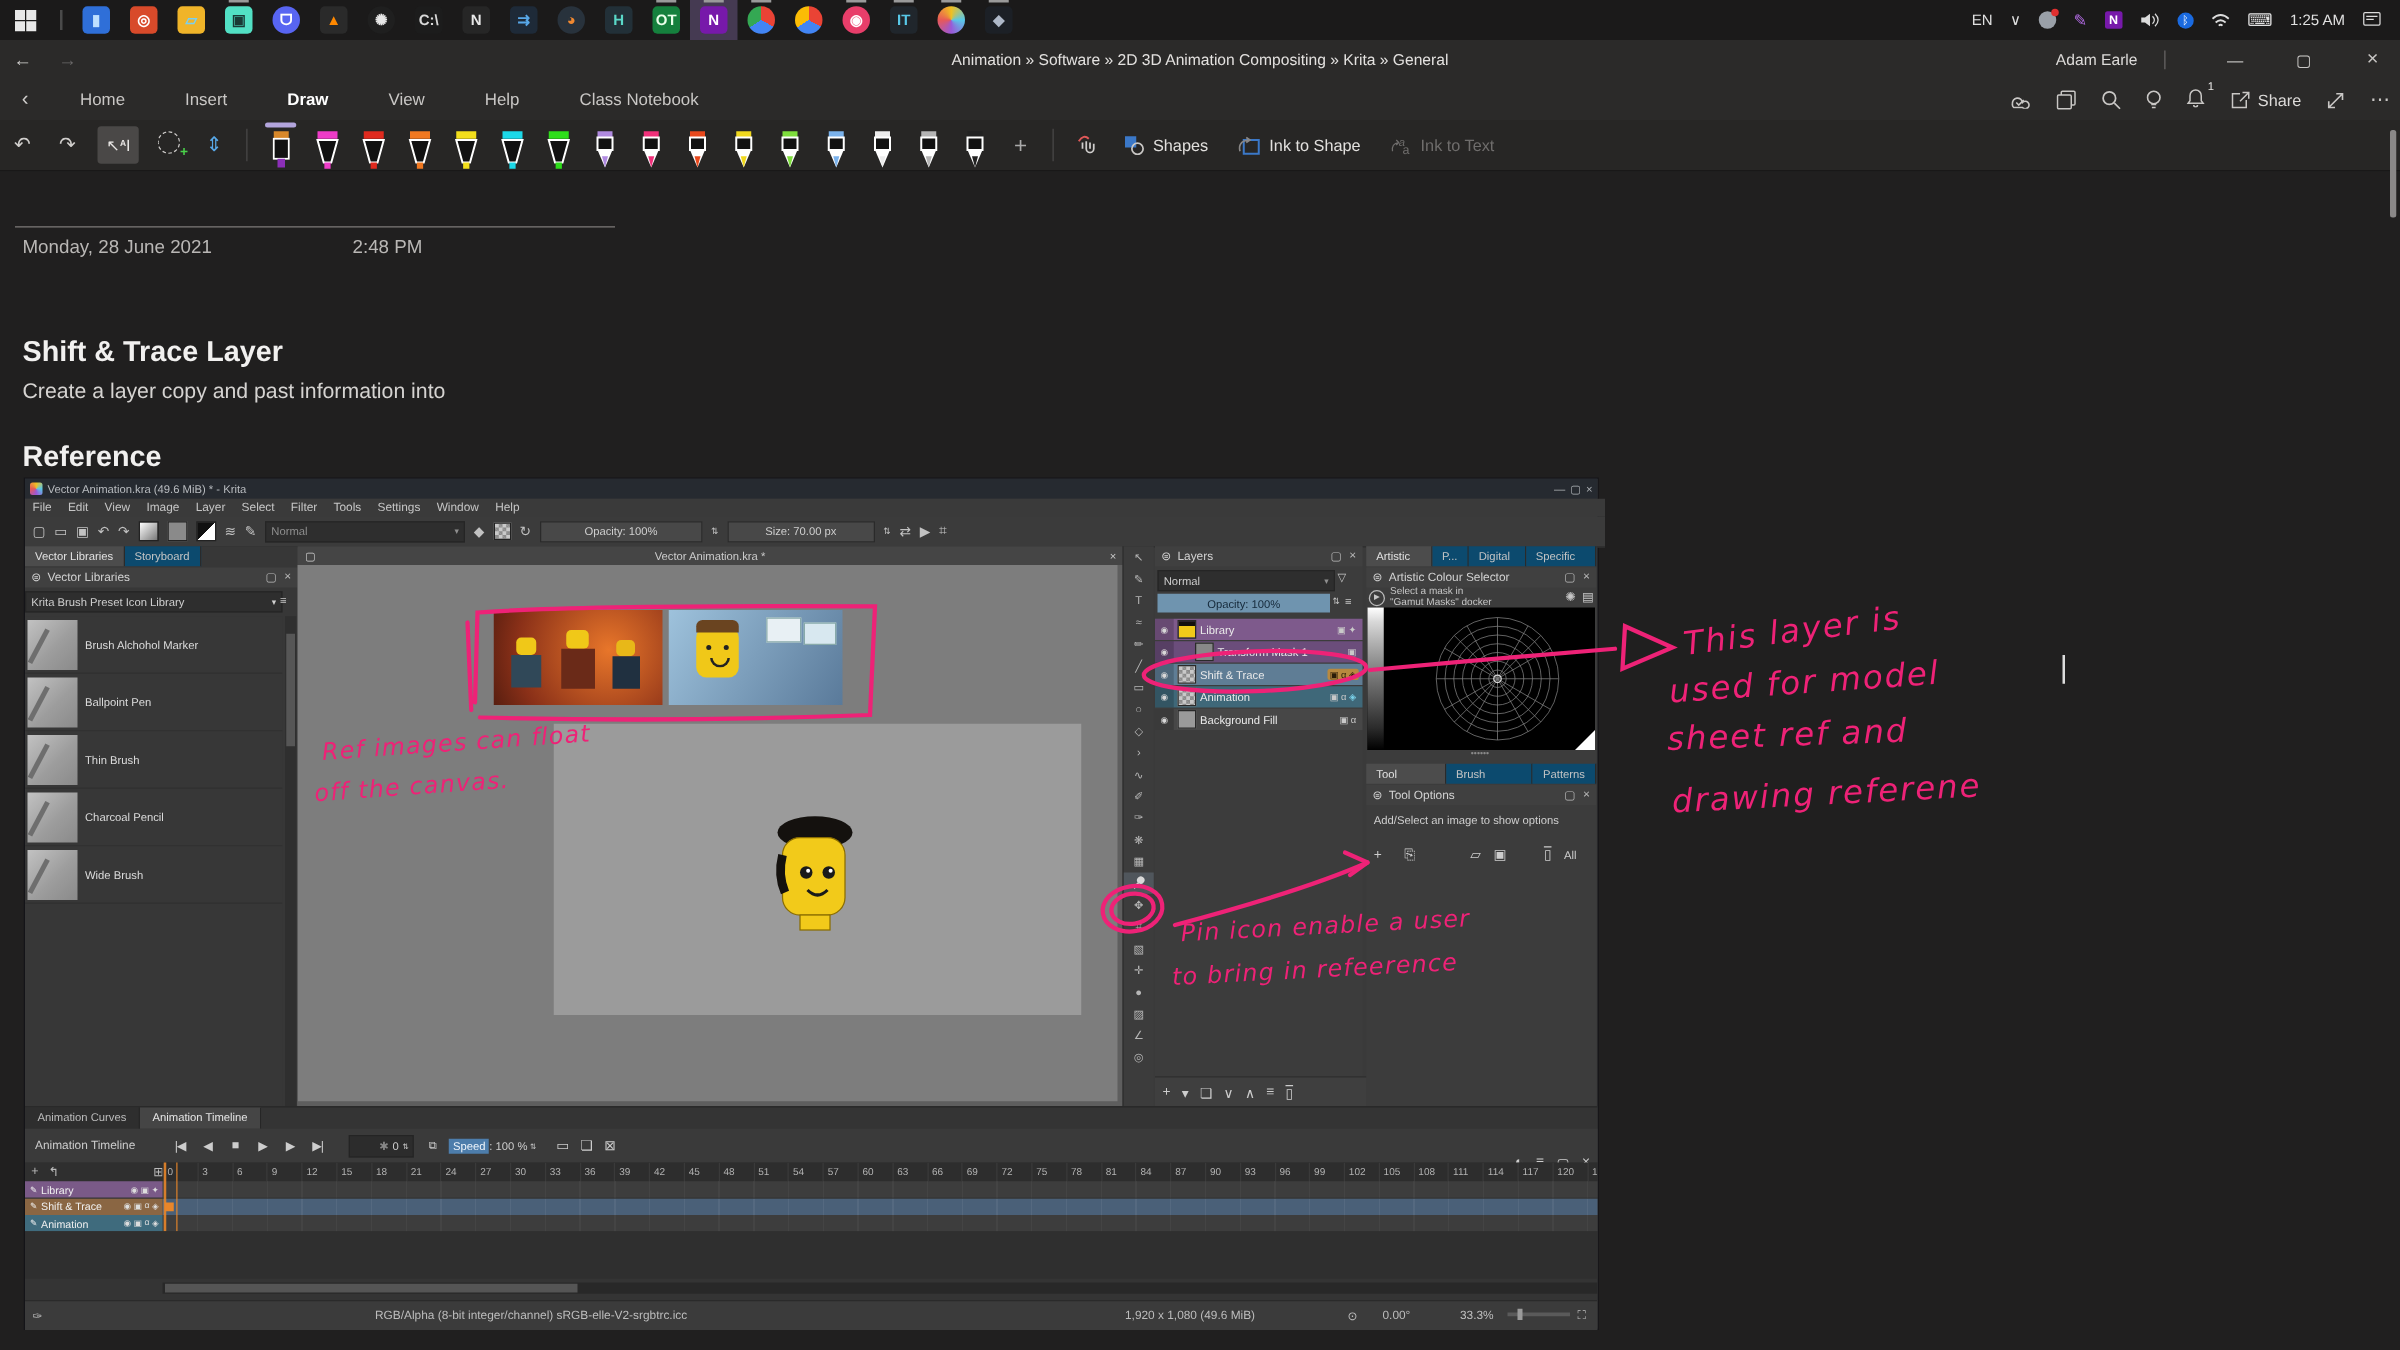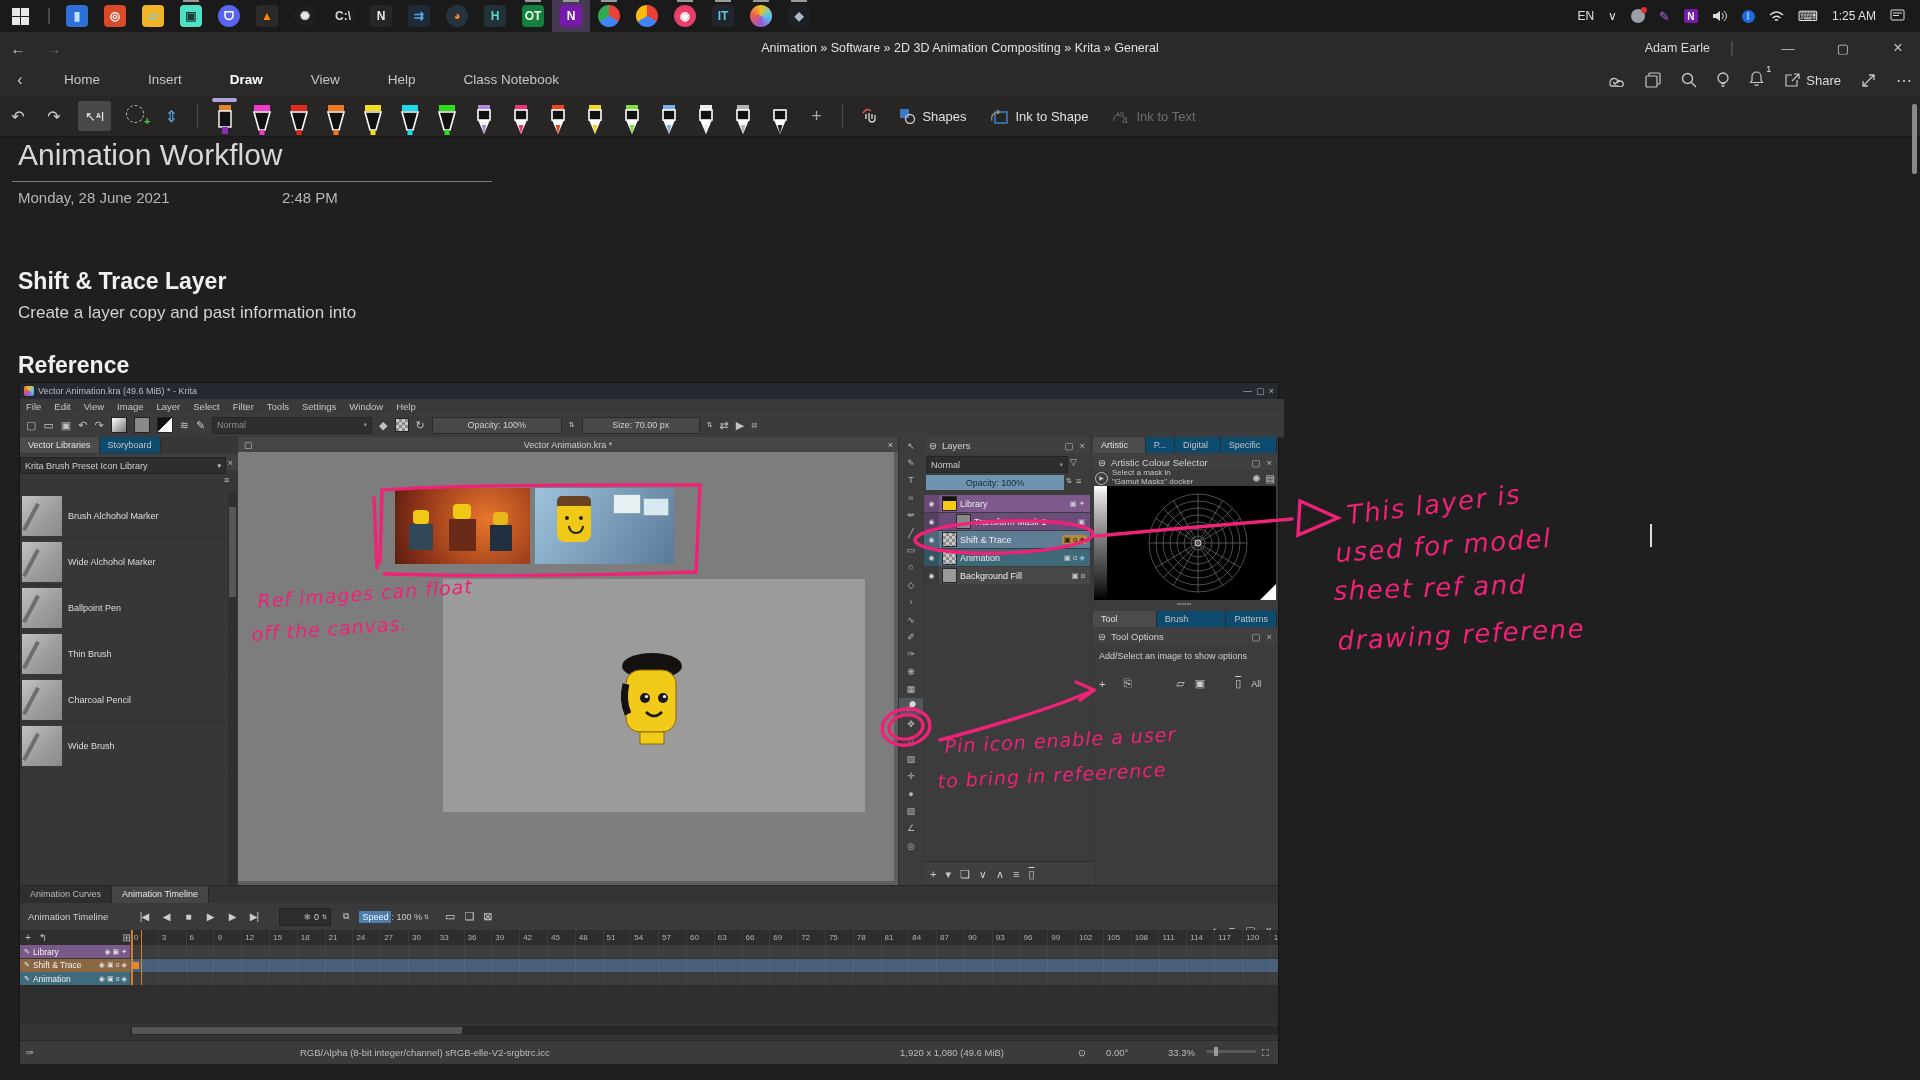--- a/index.html
+++ b/index.html
@@ -462,21 +462,20 @@
     <span class="db-label dis">
       <svg width="18" height="16">
           <text x="7" y="9" fill="#6f6d6c" font-size="9" font-style="italic">a</text>
           <text x="10" y="15" fill="#6f6d6c" font-size="10">a</text>
           <path d="M2,13 q-1,-6 5,-7 M5,4 l2,2 l-2,2" fill="none" stroke="#6f6d6c"></path>
         </svg>
       <span>Ink to Text</span>
     </span>
   </div>
 
-  <div class="pg-title">Animation Workflow</div>
   <div class="pg-rule"></div>
   <div class="pg-date">Monday, 28 June 2021</div>
   <div class="pg-time">2:48 PM</div>
   <div class="pg-h2" style="left:18px;top:268px">Shift &amp; Trace Layer</div>
   <div class="pg-p" style="left:18px;top:303px">Create a layer copy and past information into</div>
   <div class="pg-h2" style="left:18px;top:352px">Reference</div>
 
   <div class="krita">
     <div class="kr-titlebar">
       <span style="width:10px;height:10px;margin:0 4px;border-radius:2px;background:conic-gradient(#f0c020,#58c8e8,#9a58d8,#e85858,#f0c020)"></span>
@@ -533,33 +532,29 @@
           <div class="dock-tab">Storyboard</div>
         </div>
       <div class="dock-head" style="left:0;top:17px;width:208px">
         <span>⊜</span>
         <span>Vector Libraries</span>
         <span class="sp">
             <span>▢</span>
             <span>×</span>
           </span>
       </div>
-      <div class="ld-combo" style="top:20px;width:196px">
+      <div class="ld-combo" style="top:36px;width:196px">
           <span>Krita Brush Preset Icon Library</span>
           <span style="margin-left:auto;font-size:7px">▾</span>
         </div>
       <span class="abs" style="left:204px;top:38px;color:#c4c4c4">≡</span>
       <div class="brush-list" id="brush-list" style="top:56px;height:392px">
           <div class="brush-item">
             <div class="brush-th"></div>
             <div class="brush-name">Brush Alchohol Marker</div>
-          </div>
-          <div class="brush-item">
-            <div class="brush-th"></div>
-            <div class="brush-name">Wide Alchohol Marker</div>
           </div>
           <div class="brush-item">
             <div class="brush-th"></div>
             <div class="brush-name">Ballpoint Pen</div>
           </div>
           <div class="brush-item">
             <div class="brush-th"></div>
             <div class="brush-name">Thin Brush</div>
           </div>
           <div class="brush-item">

